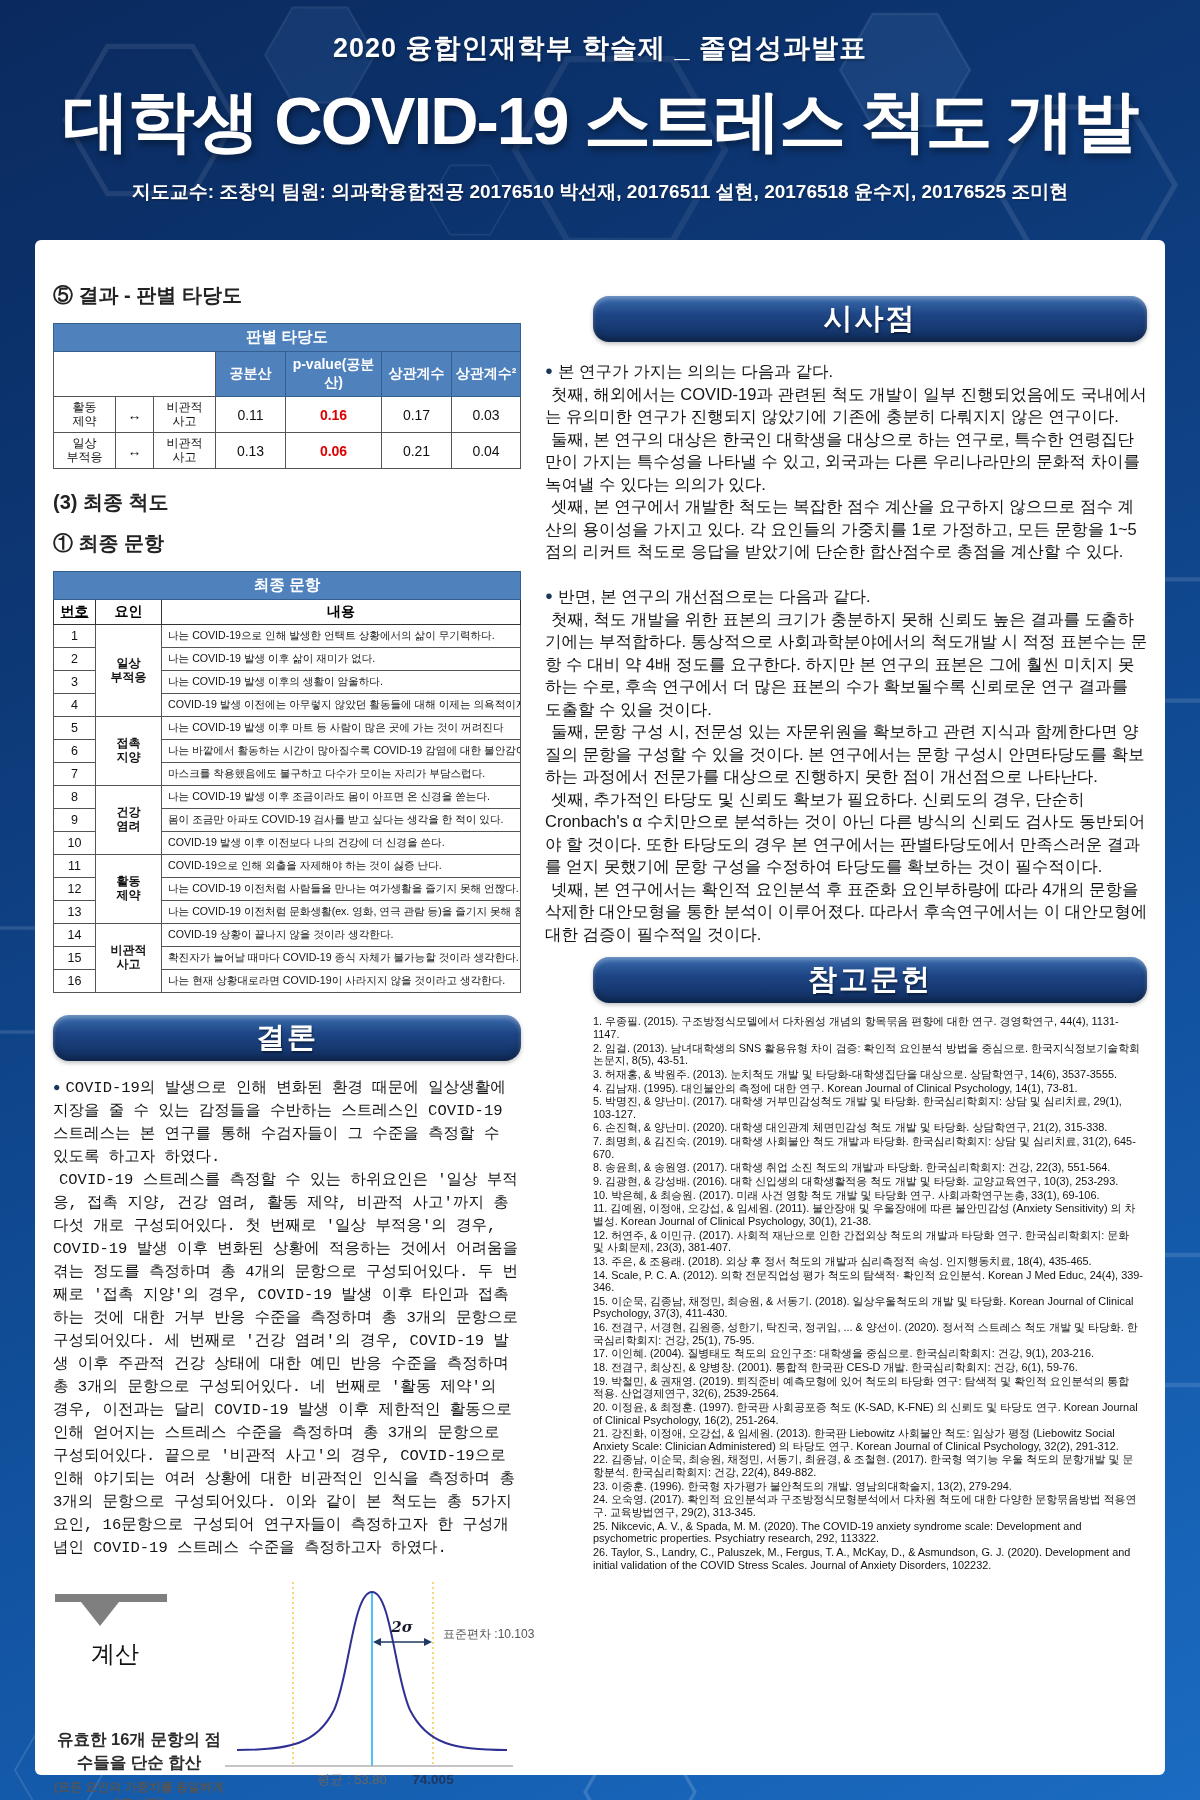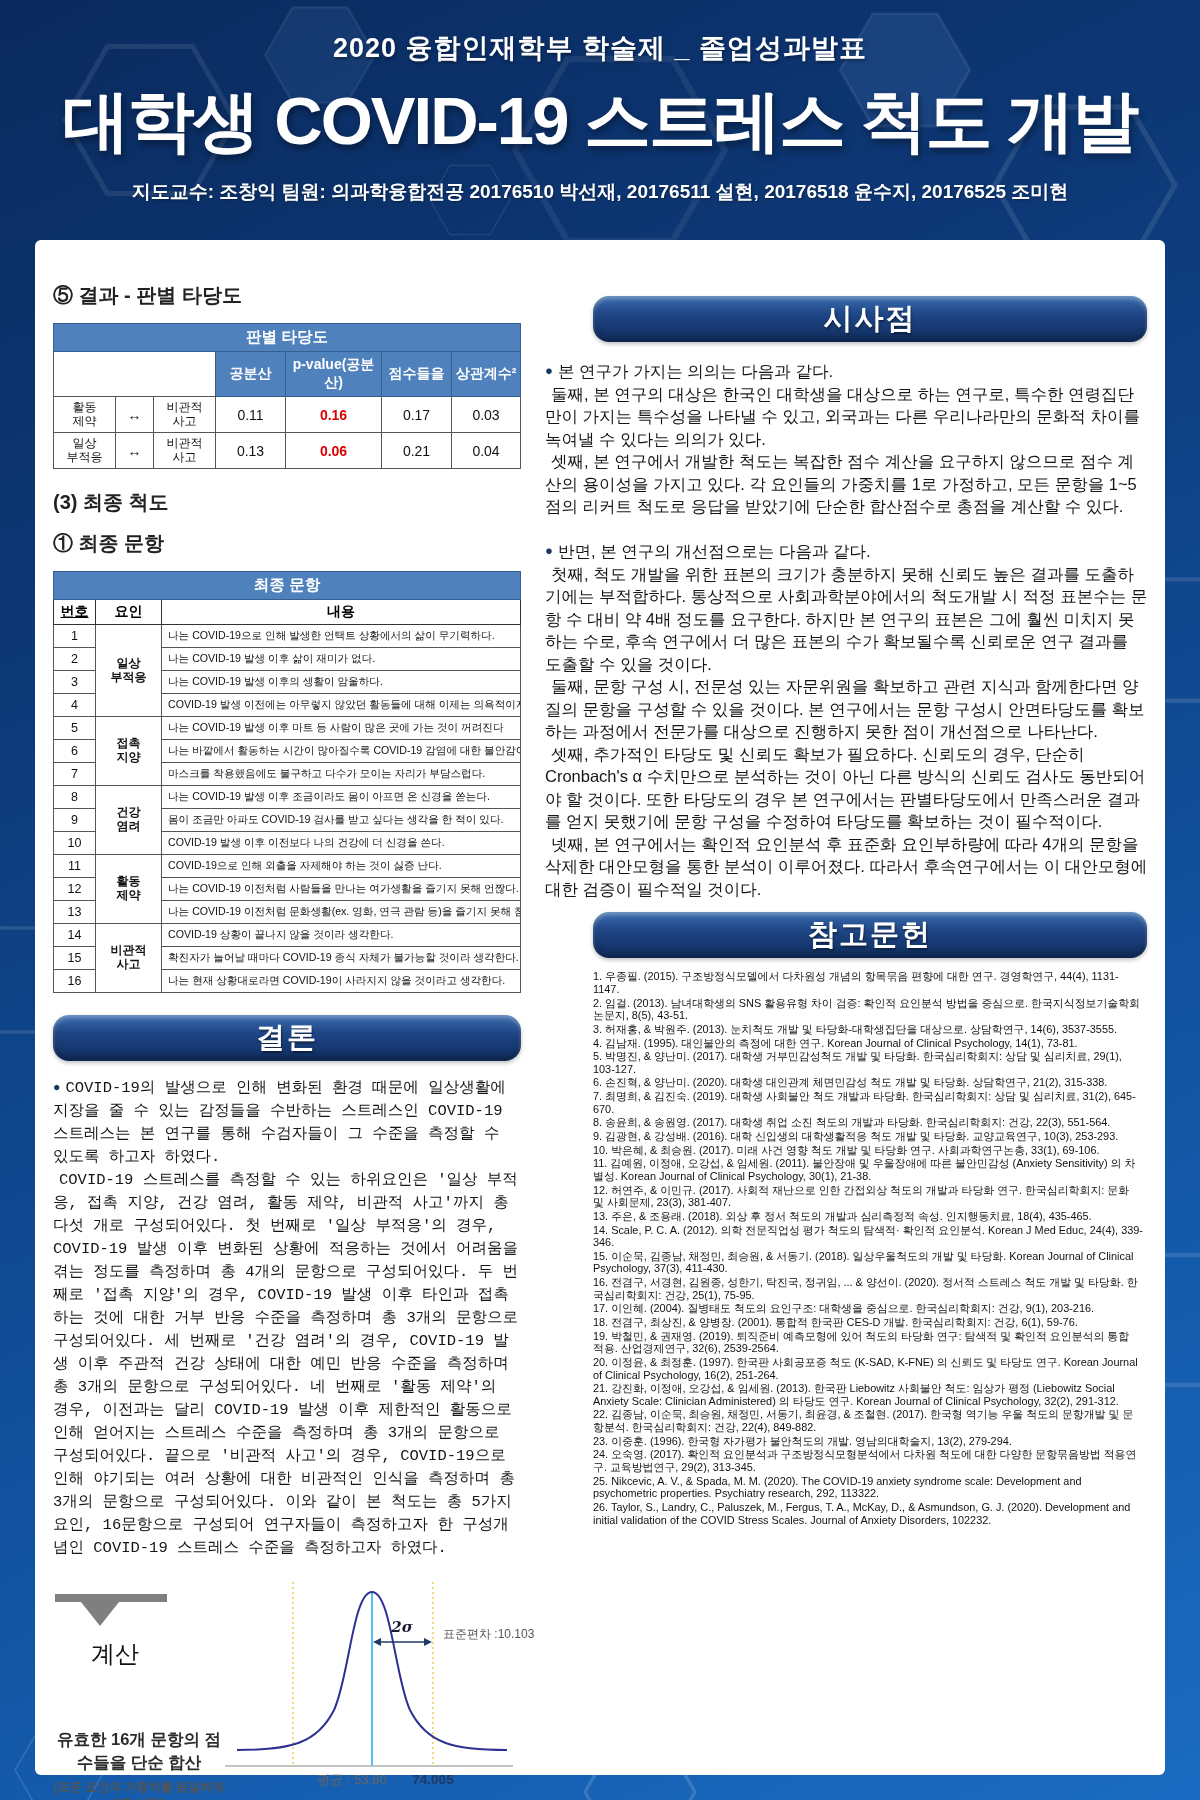--- a/index.html
+++ b/index.html
@@ -116,21 +116,21 @@
             <col>
           </colgroup>
         <tbody id="vt">
             <tr>
               <td class="tt" colspan="7">판별 타당도</td>
             </tr>
             <tr>
               <td class="blank" colspan="3"></td>
               <td class="ch">공분산</td>
               <td class="ch">p-value(공분산)</td>
-              <td class="ch">점수들을</td>
+              <td class="ch">상관계수</td>
               <td class="ch">상관계수²</td>
             </tr>
             <tr>
               <td class="fcell">활동
 제약</td>
               <td class="arrow">↔</td>
               <td class="fcell">비관적
 사고</td>
               <td class="val">0.11</td>
               <td class="val red">0.16</td>
@@ -280,20 +280,21 @@
 
       </div>
     </div>
 
     <div class="colR">
       <div class="banner right">
         <span>시사점</span>
       </div>
       <div class="bodytxt" id="impl">
           <p class="lead"><span class="bullet-dot">●</span>본 연구가 가지는 의의는 다음과 같다.</p>
+          <p class="cont">첫째, 해외에서는 COVID-19과 관련된 척도 개발이 일부 진행되었음에도 국내에서는 유의미한 연구가 진행되지 않았기에 기존에 충분히 다뤄지지 않은 연구이다.</p>
           <p class="cont">둘째, 본 연구의 대상은 한국인 대학생을 대상으로 하는 연구로, 특수한 연령집단만이 가지는 특수성을 나타낼 수 있고, 외국과는 다른 우리나라만의 문화적 차이를 녹여낼 수 있다는 의의가 있다.</p>
           <p class="cont gap">셋째, 본 연구에서 개발한 척도는 복잡한 점수 계산을 요구하지 않으므로 점수 계산의 용이성을 가지고 있다. 각 요인들의 가중치를 1로 가정하고, 모든 문항을 1~5점의 리커트 척도로 응답을 받았기에 단순한 합산점수로 총점을 계산할 수 있다.</p>
           <p class="lead"><span class="bullet-dot">●</span>반면, 본 연구의 개선점으로는 다음과 같다.</p>
           <p class="cont">첫째, 척도 개발을 위한 표본의 크기가 충분하지 못해 신뢰도 높은 결과를 도출하기에는 부적합하다. 통상적으로 사회과학분야에서의 척도개발 시 적정 표본수는 문항 수 대비 약 4배 정도를 요구한다. 하지만 본 연구의 표본은 그에 훨씬 미치지 못하는 수로, 후속 연구에서 더 많은 표본의 수가 확보될수록 신뢰로운 연구 결과를 도출할 수 있을 것이다.</p>
           <p class="cont">둘째, 문항 구성 시, 전문성 있는 자문위원을 확보하고 관련 지식과 함께한다면 양질의 문항을 구성할 수 있을 것이다. 본 연구에서는 문항 구성시 안면타당도를 확보하는 과정에서 전문가를 대상으로 진행하지 못한 점이 개선점으로 나타난다.</p>
           <p class="cont">셋째, 추가적인 타당도 및 신뢰도 확보가 필요하다. 신뢰도의 경우, 단순히 Cronbach's α 수치만으로 분석하는 것이 아닌 다른 방식의 신뢰도 검사도 동반되어야 할 것이다. 또한 타당도의 경우 본 연구에서는 판별타당도에서 만족스러운 결과를 얻지 못했기에 문항 구성을 수정하여 타당도를 확보하는 것이 필수적이다.</p>
           <p class="cont">넷째, 본 연구에서는 확인적 요인분석 후 표준화 요인부하량에 따라 4개의 문항을 삭제한 대안모형을 통한 분석이 이루어졌다. 따라서 후속연구에서는 이 대안모형에 대한 검증이 필수적일 것이다.</p>
         </div>
 
       <div class="banner right" style="margin-top:12px;">

